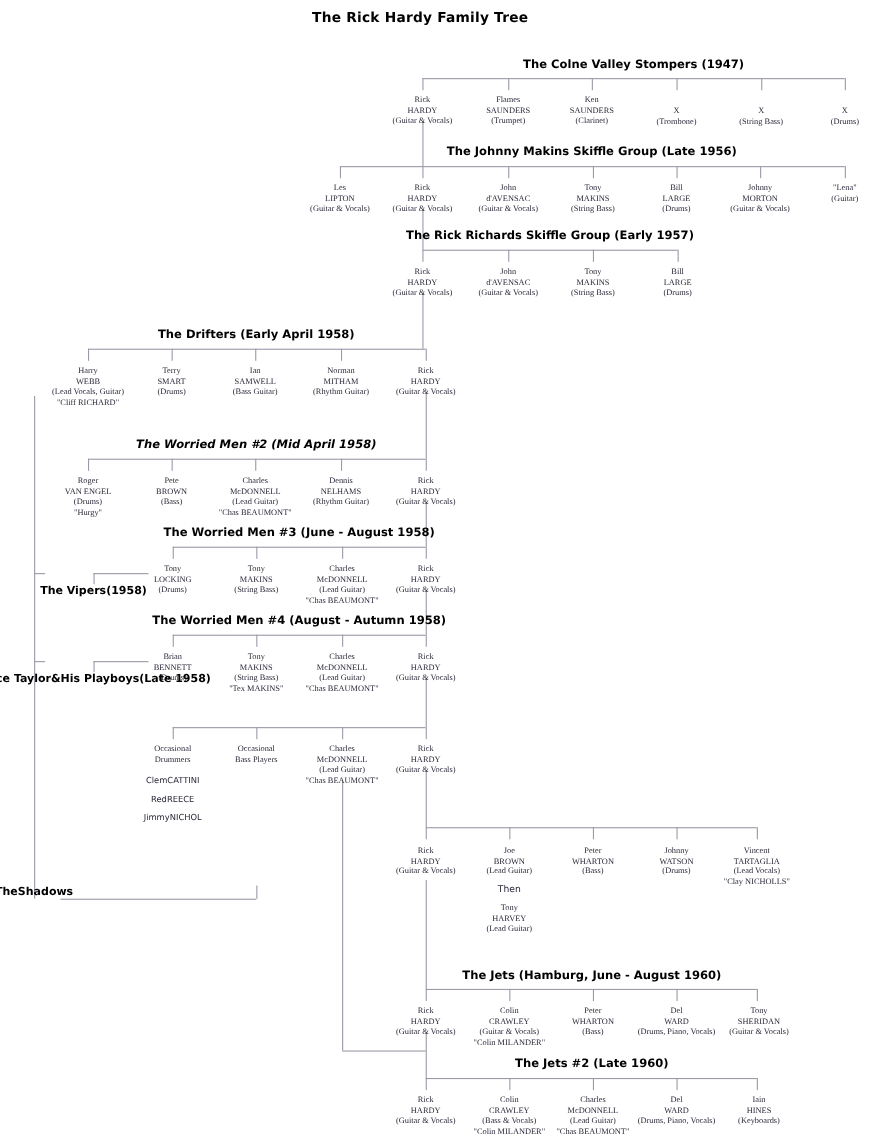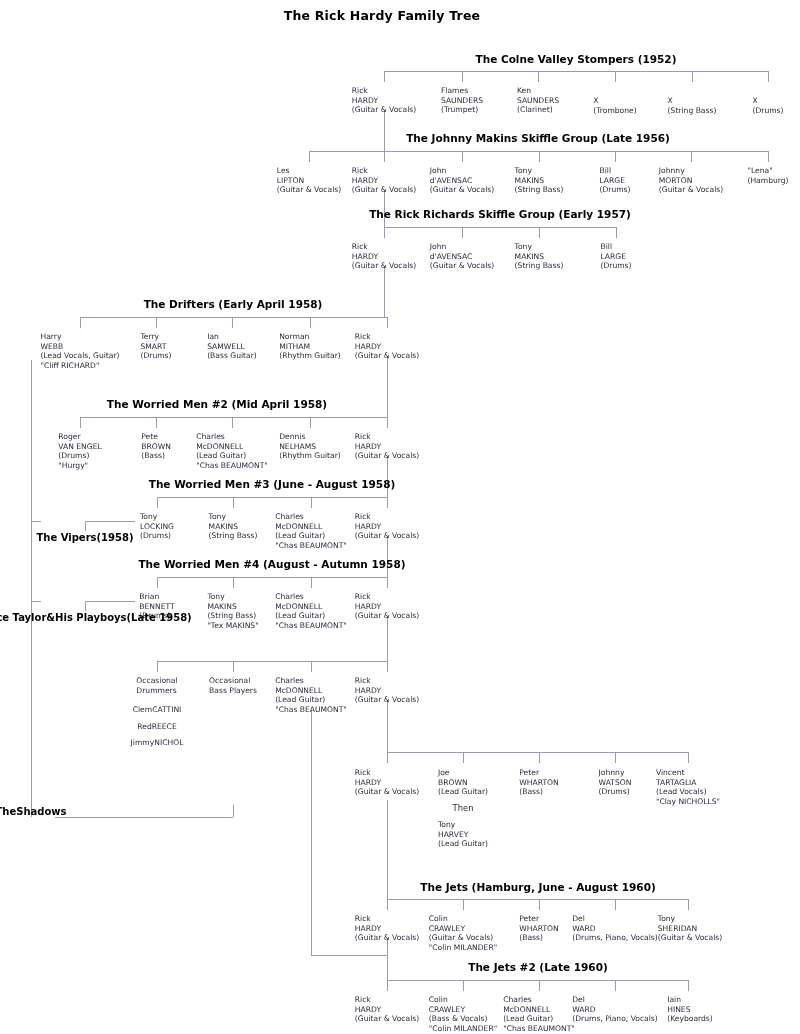--- a/index.html
+++ b/index.html
@@ -28,23 +28,23 @@
     transform:translateX(-50%);
   }
   .side-label{
     position:absolute;text-align:center;
     font-weight:bold;font-size:10px;color:#000;line-height:13px;
     transform:translateX(-50%);white-space:nowrap;
   }
 
   
   .member{
-    position:absolute;text-align:left;
+    position:absolute;text-align:center;
     font-size:7.6px;line-height:9.6px;color:#2a2a3a;
-    transform:translateX(-50%);white-space:nowrap;
+    transform:translateX(-50%);white-space:nowrap;font-family:Liberation Serif, serif;
   }
   .member .ln{display:block;}
   .plain-note{
     position:absolute;text-align:center;font-size:8.4px;color:#2a2a3a;
     transform:translateX(-50%);white-space:nowrap;
   }
   .sub-list{
     position:absolute;text-align:center;font-size:7.6px;line-height:9.6px;
     color:#2a2a3a;transform:translateX(-50%);white-space:nowrap;
   }
@@ -165,21 +165,21 @@
 
   <div class="vline" style="left:387px;top:938px;height:42px;"></div>
 
   <div class="hline" style="left:387px;top:980px;width:301px;"></div>
   <div class="vline" style="left:387px;top:980px;height:11px;"></div>
   <div class="vline" style="left:463px;top:980px;height:11px;"></div>
   <div class="vline" style="left:539px;top:980px;height:11px;"></div>
   <div class="vline" style="left:615px;top:980px;height:11px;"></div>
   <div class="vline" style="left:688px;top:980px;height:11px;"></div>
 
-  <div class="band-title" style="left:576px;top:53px;">The Colne Valley Stompers  (1952)</div>
+  <div class="band-title" style="left:576px;top:53px;">The Colne Valley Stompers  (1947)</div>
   <div class="member" style="left:384px;top:86px;">
     <span class="ln">Rick</span>
       <span class="ln">HARDY</span>
       <span class="ln">(Guitar &amp; Vocals)</span>
   </div>
   <div class="member" style="left:462px;top:86px;">
     <span class="ln">Flames</span>
       <span class="ln">SAUNDERS</span>
       <span class="ln">(Trumpet)</span>
   </div>
@@ -227,21 +227,21 @@
       <span class="ln">LARGE</span>
       <span class="ln">(Drums)</span>
   </div>
   <div class="member" style="left:691px;top:166px;">
     <span class="ln">Johnny</span>
       <span class="ln">MORTON</span>
       <span class="ln">(Guitar &amp; Vocals)</span>
   </div>
   <div class="member" style="left:768px;top:166px;">
     <span class="ln">"Lena"</span>
-      <span class="ln">(Hamburg)</span>
+      <span class="ln">(Guitar)</span>
   </div>
 
   <div class="band-title" style="left:500px;top:208px;">The Rick Richards Skiffle Group  (Early 1957)</div>
   <div class="member" style="left:384px;top:242px;">
     <span class="ln">Rick</span>
       <span class="ln">HARDY</span>
       <span class="ln">(Guitar &amp; Vocals)</span>
   </div>
   <div class="member" style="left:462px;top:242px;">
     <span class="ln">John</span>
@@ -280,21 +280,21 @@
     <span class="ln">Norman</span>
       <span class="ln">MITHAM</span>
       <span class="ln">(Rhythm Guitar)</span>
   </div>
   <div class="member" style="left:387px;top:332px;">
     <span class="ln">Rick</span>
       <span class="ln">HARDY</span>
       <span class="ln">(Guitar &amp; Vocals)</span>
   </div>
 
-  <div class="band-title" style="left:217px;top:398px;">The Worried Men #2  (Mid April 1958)</div>
+  <div class="band-title" style="left:233px;top:398px;font-style:italic;">The Worried Men #2  (Mid April 1958)</div>
   <div class="member" style="left:80px;top:432px;">
     <span class="ln">Roger</span>
       <span class="ln">VAN ENGEL</span>
       <span class="ln">(Drums)</span>
       <span class="ln">"Hurgy"</span>
   </div>
   <div class="member" style="left:156px;top:432px;">
     <span class="ln">Pete</span>
       <span class="ln">BROWN</span>
       <span class="ln">(Bass)</span>

